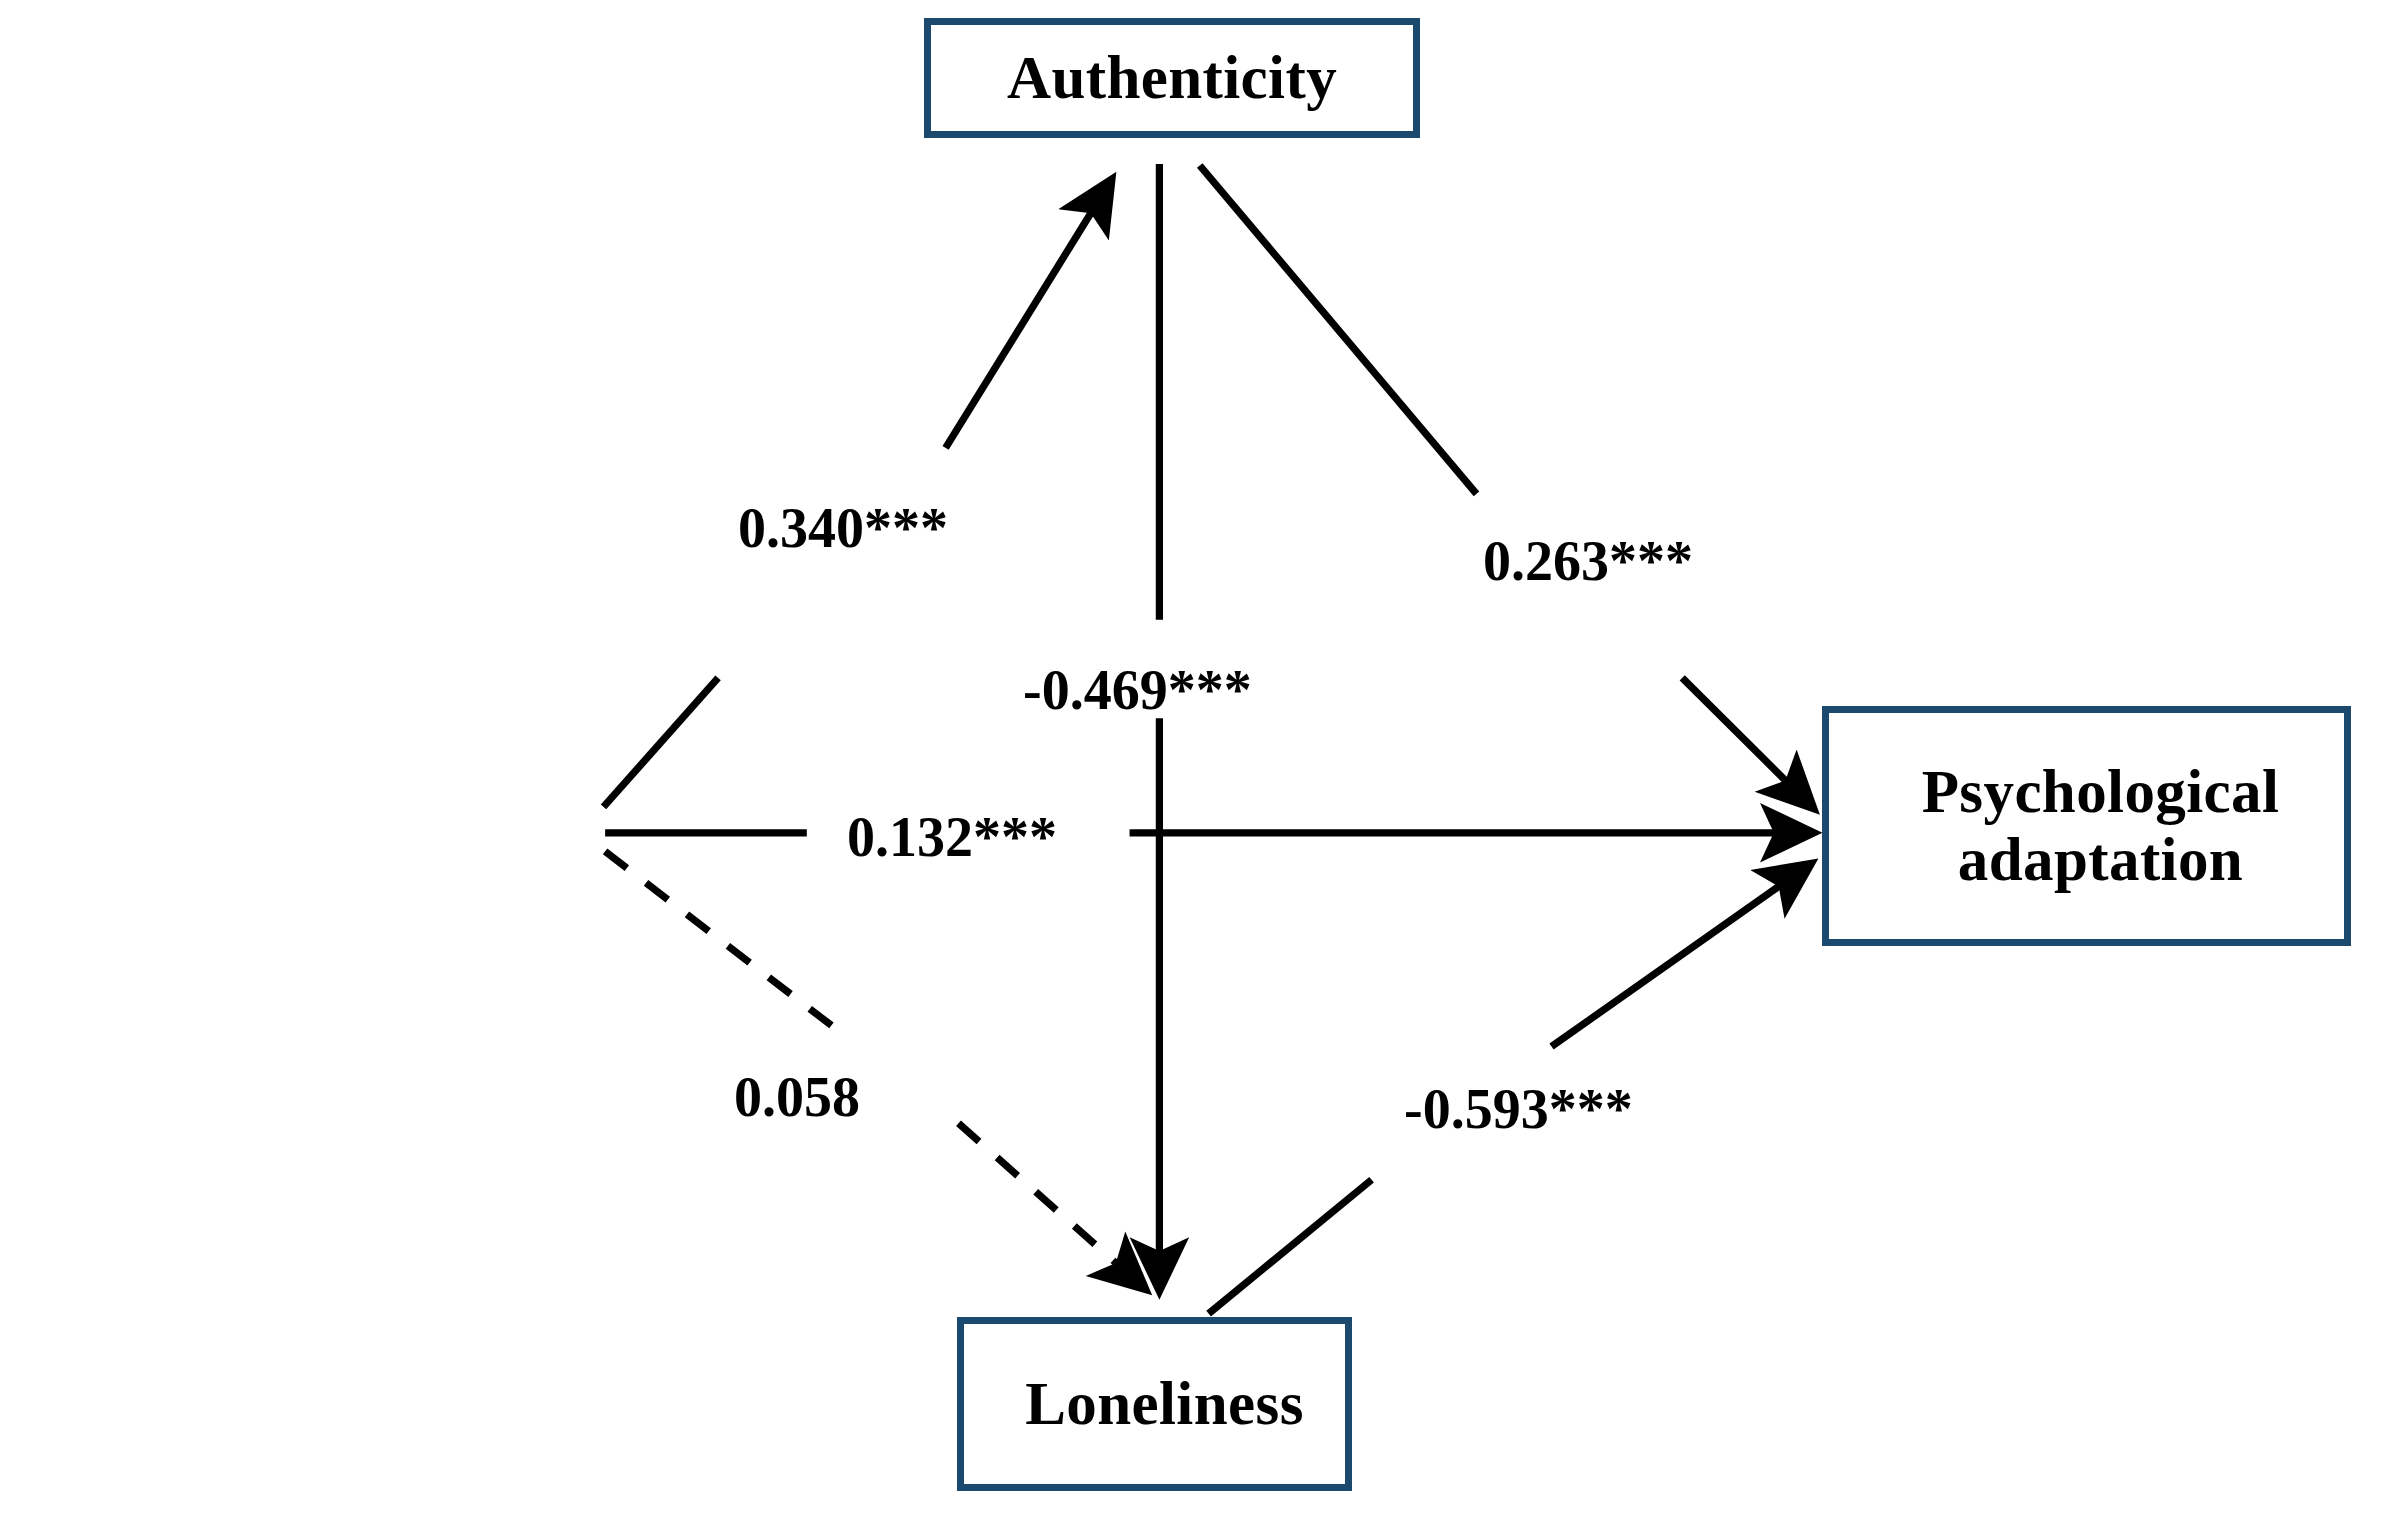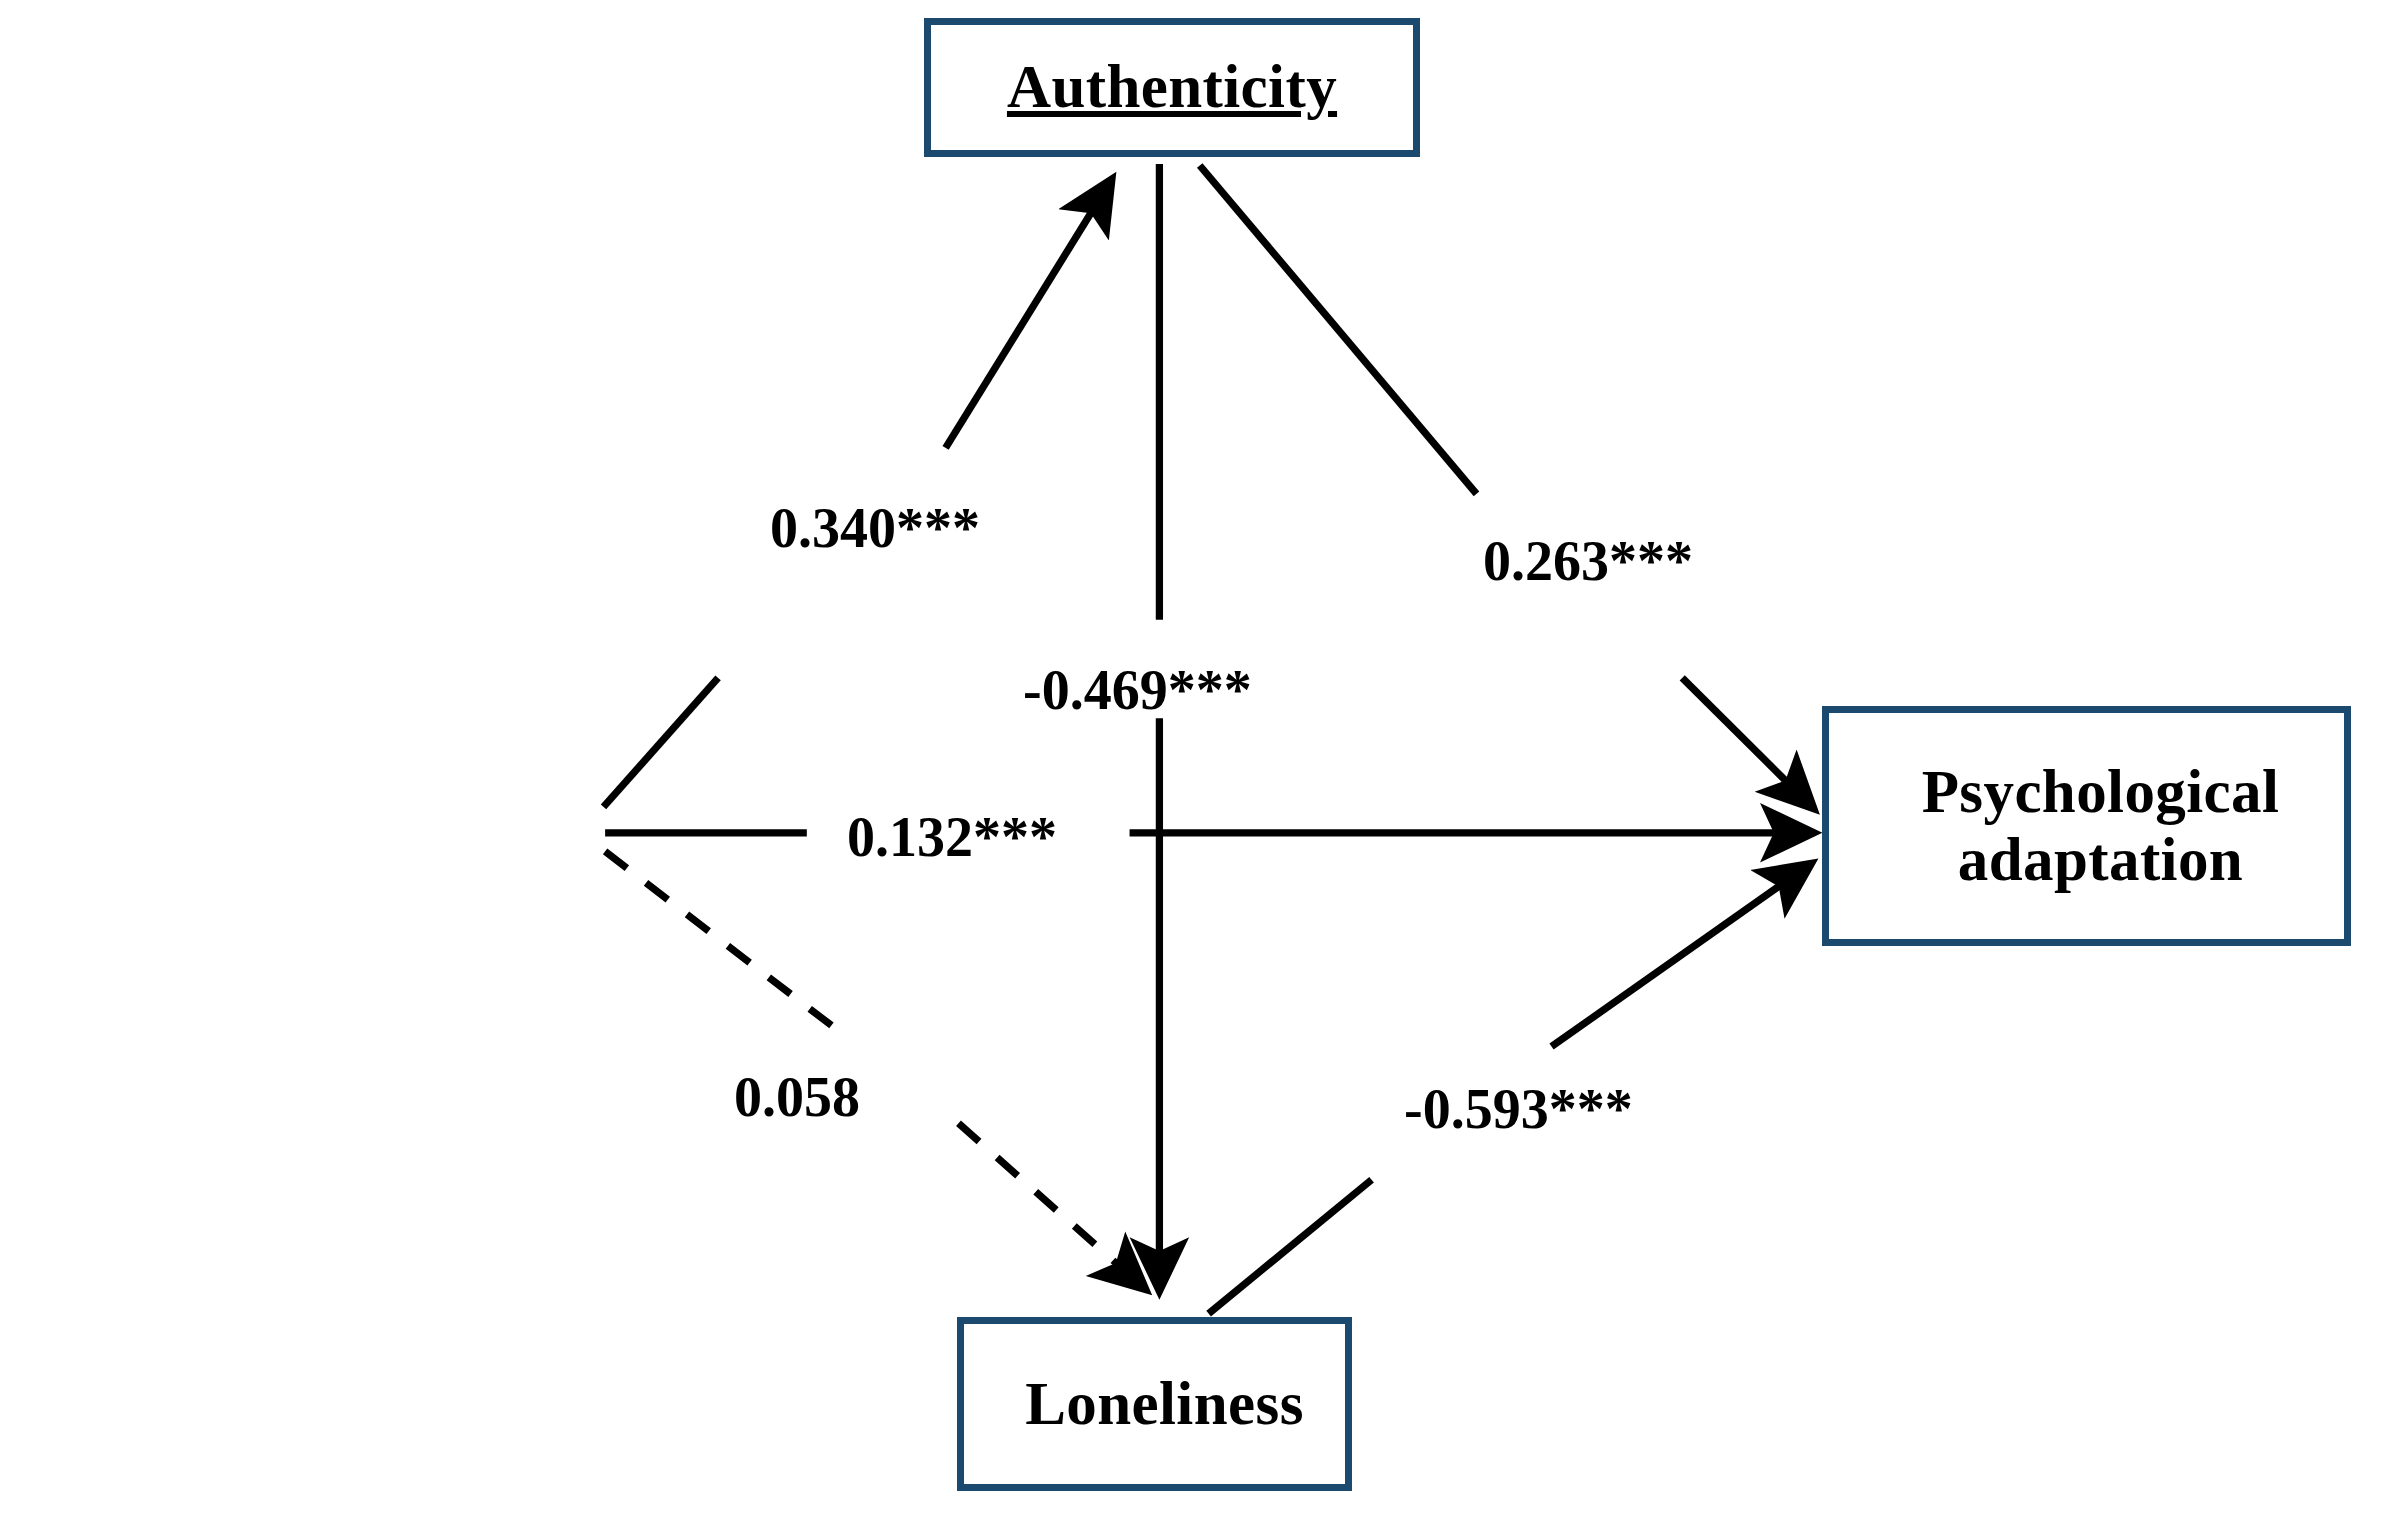--- a/index.html
+++ b/index.html
@@ -88,35 +88,35 @@
       <line x1="750" y1="1055" x2="1045" y2="1282" stroke="#000000" stroke-width="9" fill="none" stroke-dasharray="34 30"></line>
       <line x1="1188" y1="1392" x2="1420" y2="1598" stroke="#000000" stroke-width="9" fill="none" stroke-dasharray="34 30" marker-end="url(#arrowhead)"></line>
     </g>
 
     <g>
       <line x1="1498" y1="1628" x2="1700" y2="1462" stroke="#000000" stroke-width="9" fill="none"></line>
       <line x1="1923" y1="1297" x2="2245" y2="1070" stroke="#000000" stroke-width="9" fill="none" marker-end="url(#arrowhead)"></line>
     </g>
   </svg>
 
-  <div class="node-box" style="left:924px; top:18px; width:496px; height:139px;text-decoration:underline;">
+  <div class="node-box" style="left:924px; top:18px; width:496px; height:120px;">
     <span class="node-label">Authenticity</span>
   </div>
 
 
   <div class="node-box" style="left:1822px; top:706px; width:529px; height:240px;padding-left:28px;">
     <span class="node-label">Psychological
 adaptation</span>
   </div>
 
   <div class="node-box" style="left:957px; top:1317px; width:395px; height:174px;padding-left:20px;">
     <span class="node-label">Loneliness</span>
   </div>
 
-  <div class="edge-label" style="left:770px; top:500px;text-align:center;">0.340***</div>
+  <div class="edge-label" style="left:738px; top:500px;text-align:center;">0.340***</div>
 
   <div class="edge-label" style="left:1483px; top:533px;">0.263***</div>
 
   <div class="edge-label" style="left:1023px; top:662px;">-0.469***</div>
 
   <div class="edge-label" style="left:847px; top:809px;">0.132***</div>
 
   <div class="edge-label" style="left:734px; top:1069px;">0.058</div>
 
   <div class="edge-label" style="left:1404px; top:1081px;">-0.593***</div>

